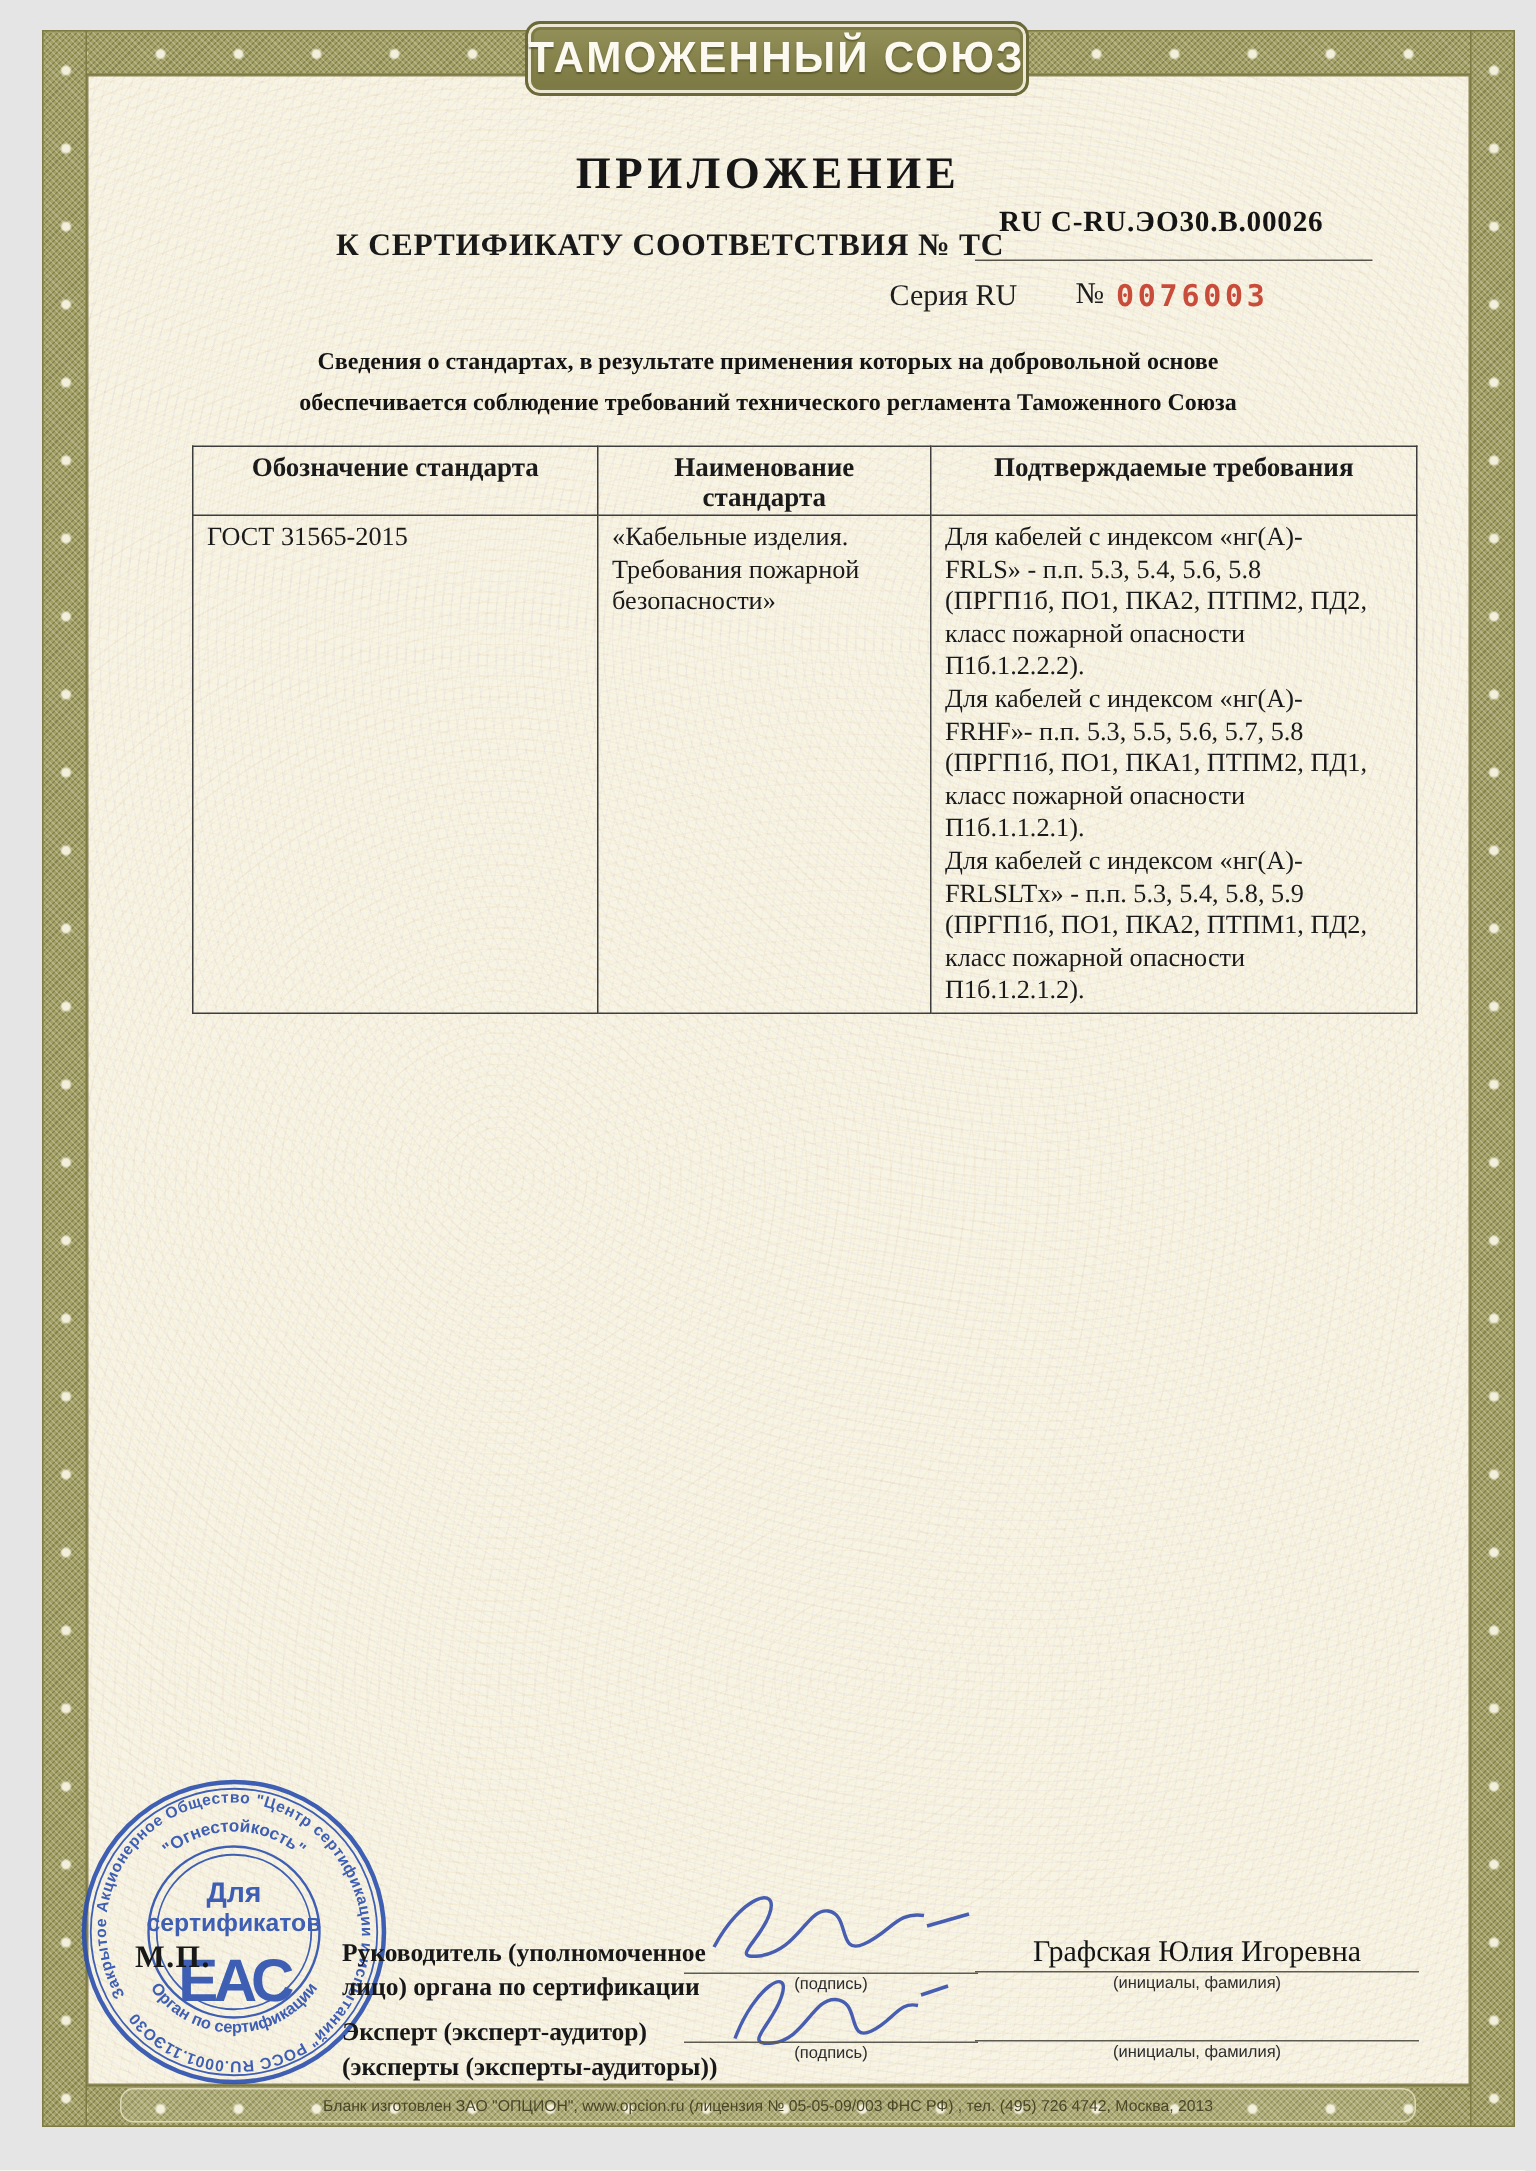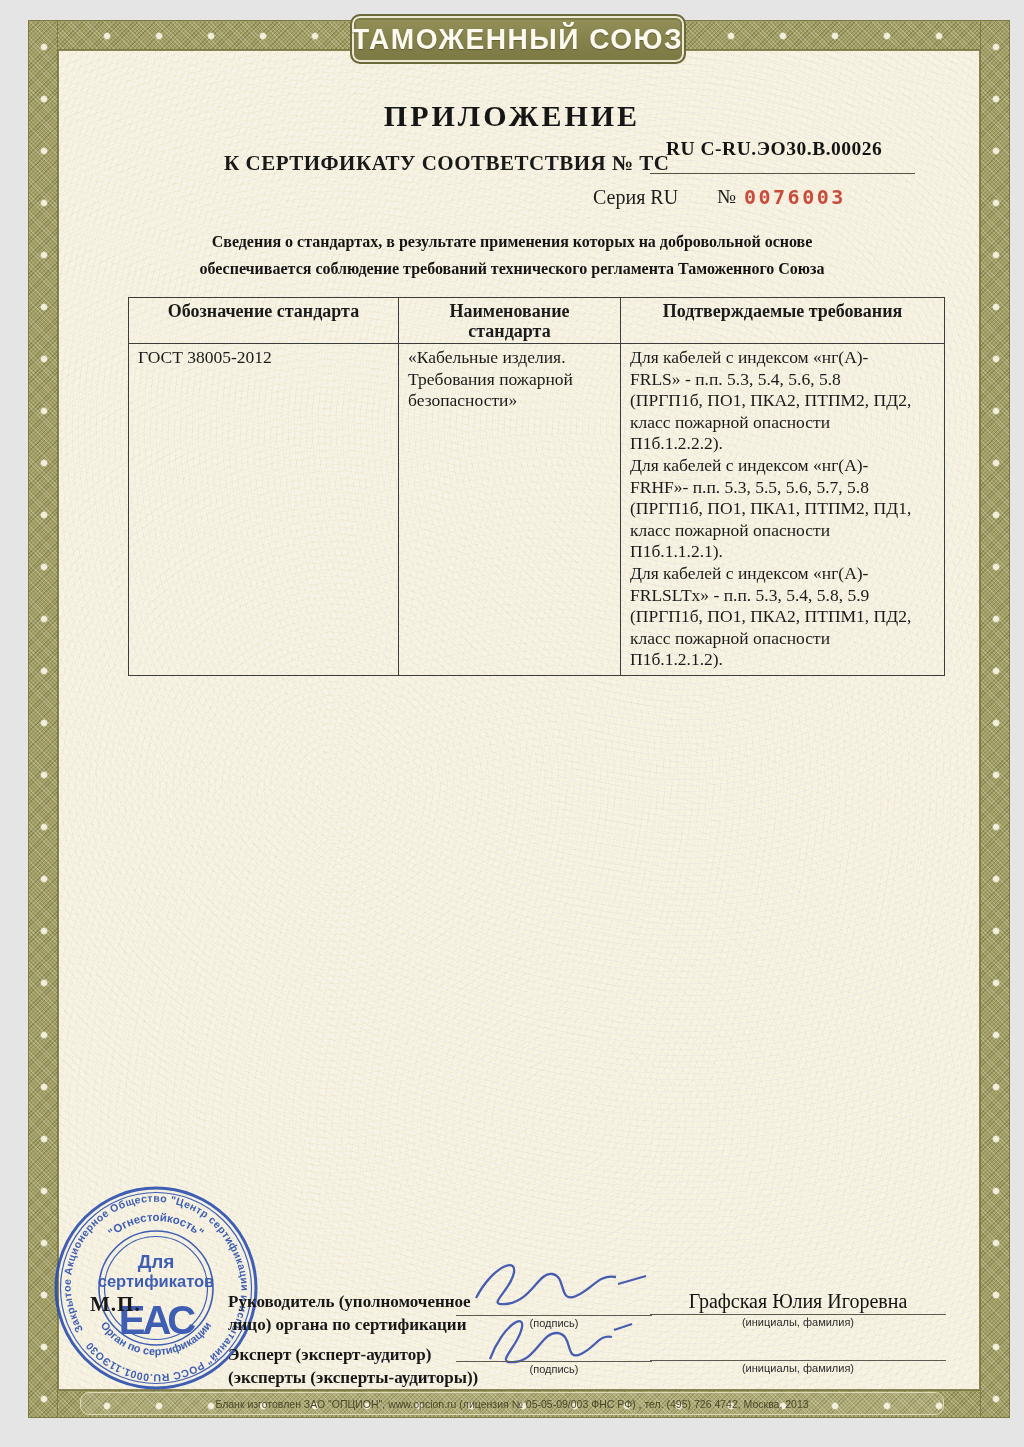--- a/index.html
+++ b/index.html
@@ -141,21 +141,21 @@
         <col style="width:324px">
       </colgroup>
     <tbody>
       <tr>
         <th>Обозначение стандарта</th>
         <th>Наименование
 стандарта</th>
         <th>Подтверждаемые требования</th>
       </tr>
       <tr>
-        <td>ГОСТ 38005-2012</td>
+        <td>ГОСТ 31565-2015</td>
         <td>«Кабельные изделия.
 Требования пожарной
 безопасности»</td>
         <td>Для кабелей с индексом «нг(А)-
 FRLS» - п.п. 5.3, 5.4, 5.6, 5.8
 (ПРГП1б, ПО1, ПКА2, ПТПМ2, ПД2,
 класс пожарной опасности
 П1б.1.2.2.2).
 Для кабелей с индексом «нг(А)-
 FRHF»- п.п. 5.3, 5.5, 5.6, 5.7, 5.8

